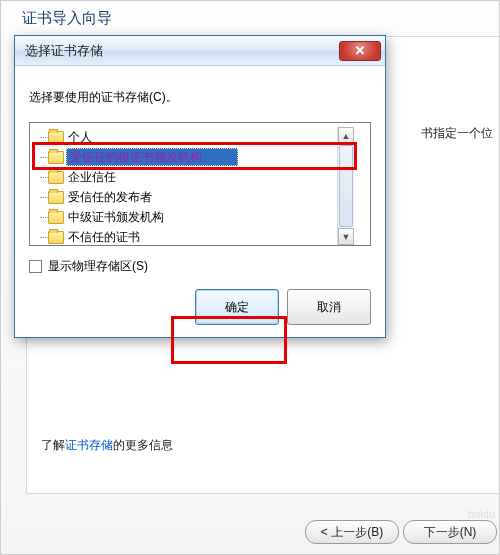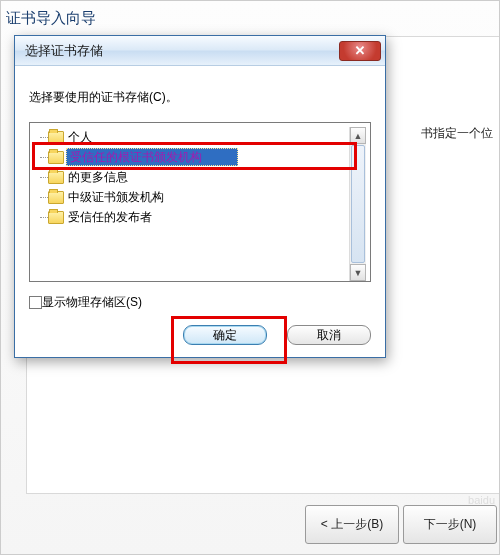--- a/index.html
+++ b/index.html
@@ -12,21 +12,21 @@
       overflow: hidden;
       position: relative;
     }
     .outer-wizard {
       border: 1px solid #ccc;
       position: absolute;
       left: 0; top: 0; right: 0; bottom: 0;
       background: linear-gradient(#fdfdfd, #f5f5f5);
     }
     .outer-title {
-      padding: 8px 5px;
+      padding: 8px 21px;
       font-size: 15px;
       color: #1a3e6e;
     }
     .outer-body {
       position: absolute;
       left: 25px; right: 0; top: 35px; bottom: 60px;
       background: #fff;
       border: 1px solid #d9d9d9;
       border-right: none;
     }
@@ -47,32 +47,32 @@
     .learn-more a { color: #0058cc; text-decoration: none; }
     .footer-buttons {
       position: absolute;
       right: 2px;
       bottom: 10px;
       display: flex;
       gap: 4px;
     }
     .nav-btn {
       min-width: 94px;
-      height: 39px;
+      height: 24px;
       border: 1px solid #9a9a9a;
       background: linear-gradient(#fefefe, #e5e5e5);
-      border-radius: 3px;
+      border-radius: 11px;
       font-size: 12px;
       color: #222;
       padding: 0 6px;
       white-space: nowrap;
     }
     .watermark {
       position: absolute;
-      right: 4px; bottom: 48px;
+      right: 4px; bottom: 34px;
       color: #ddd;
       font-size: 11px;
     }
 
     
     .modal {
       position: absolute;
       left: 14px; top: 35px;
       width: 372px;
       background: #fff;
@@ -104,22 +104,22 @@
     .modal-body {
       padding: 14px 14px 12px 14px;
     }
     .instruction {
       font-size: 12px;
       margin-bottom: 16px;
       margin-top: 9px;
     }
     .tree-wrap {
       border: 1px solid #7a7a7a;
-      height: 160px;
-      padding: 4px 4px 0 4px;
+      height: 124px;
+      padding: 4px 16px 0 4px;
       position: relative;
       display: flex;
     }
     .tree-content {
       flex: 1;
       overflow: hidden;
     }
     .tree-scrollbar {
       width: 17px;
       background: #f0f0f0;
@@ -182,34 +182,33 @@
     }
     .selected-row .tree-label { position:relative; z-index:1; padding:0 2px;}
     .red-highlight-1 {
       position: absolute;
       border: 3px solid #e30000;
       left: 17px; top: 106px;
       width: 325px; height: 28px;
       pointer-events: none;
     }
     .show-physical {
-      display:flex;align-items:center;margin-top:12px;font-size:12px;
+      display:flex;align-items:center;gap:6px;margin-top:12px;font-size:12px;
     }
     .checkbox {
       width:13px;height:13px;border:1px solid #7a7a7a;background:#fff;
     }
     .modal-buttons {
       display:flex;justify-content:flex-end;gap:8px;margin-top:14px;
     }
     .dlg-btn {
-      min-width:84px;height:20px;
-      border:1px solid #8a8a8a;border-radius:9px;
+      min-width:84px;height:36px;
+      border:1px solid #8a8a8a;border-radius:3px;
       background:linear-gradient(#fefefe,#e6e6e6);
       font-size:12px;
-      margin-left:12px;
     }
     .dlg-btn.default {
       border:1px solid #3c7fb1;
       box-shadow: inset 0 0 0 1px #a8d8f0;
       background:linear-gradient(#f6fbff,#cfe7f7);
     }
     .red-highlight-2 {
       position:absolute;
       border:3px solid #e30000;
       left: 156px; top: 280px;
@@ -217,20 +216,23 @@
       pointer-events:none;
     }
   </style>
 </head>
 <body>
 
 <div class="outer-wizard">
   <div class="outer-title">证书导入向导</div>
   <div class="outer-body">
     <div class="right-clip-text">书指定一个位</div>
+    <div class="learn-more">
+      <span>了解</span><a href="#">证书存储</a><span>的更多信息</span>
+    </div>
   </div>
   <div class="footer-buttons">
     <button class="nav-btn">&lt; 上一步(B)</button>
     <button class="nav-btn">下一步(N)</button>
   </div>
   <div class="watermark">baidu</div>
 </div>
 
 <div class="modal">
   <div class="modal-titlebar">
@@ -248,29 +250,33 @@
           <span class="folder-icon"></span>
           <span class="tree-label">个人</span>
         </div>
         <div class="tree-row selected-row">
           <span class="sel-bg" style="width:172px"></span>
           <span class="folder-icon"></span>
           <span class="tree-label">受信任的根证书颁发机构</span>
         </div>
         <div class="tree-row">
           <span class="folder-icon"></span>
-          <span class="tree-label">的更多信息</span>
+          <span class="tree-label">企业信任</span>
+        </div>
+        <div class="tree-row">
+          <span class="folder-icon"></span>
+          <span class="tree-label">受信任的发布者</span>
         </div>
         <div class="tree-row">
           <span class="folder-icon"></span>
           <span class="tree-label">中级证书颁发机构</span>
         </div>
         <div class="tree-row">
           <span class="folder-icon"></span>
-          <span class="tree-label">受信任的发布者</span>
+          <span class="tree-label">不信任的证书</span>
         </div>
       </div>
       <div class="tree-scrollbar">
         <div class="scroll-btn">▲</div>
         <div class="scroll-thumb"></div>
         <div class="scroll-btn">▼</div>
       </div>
     </div>
 
     <div class="show-physical">

